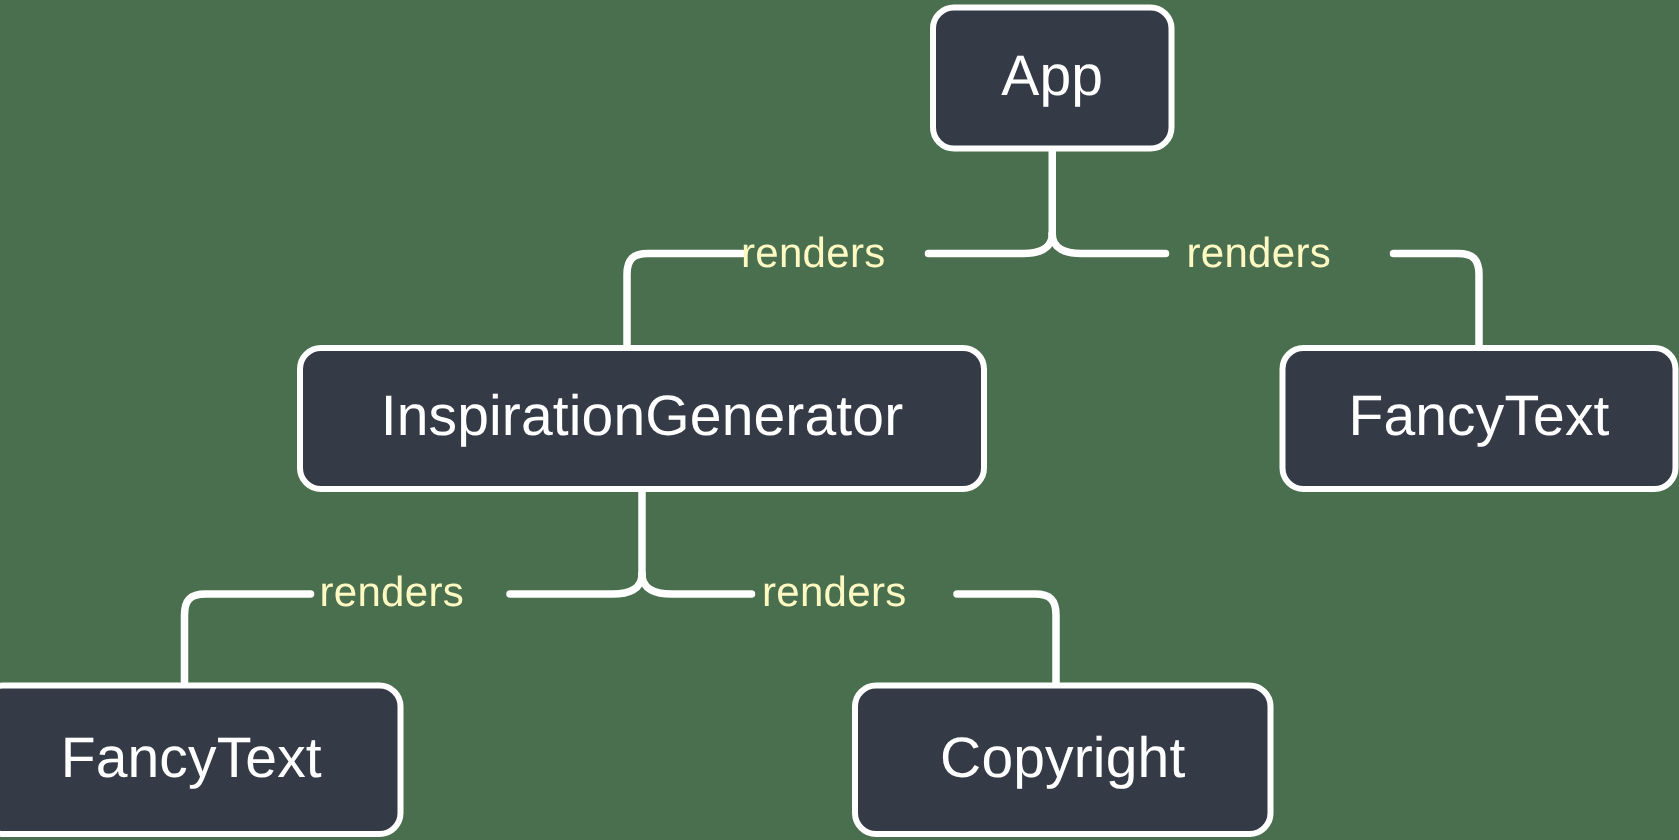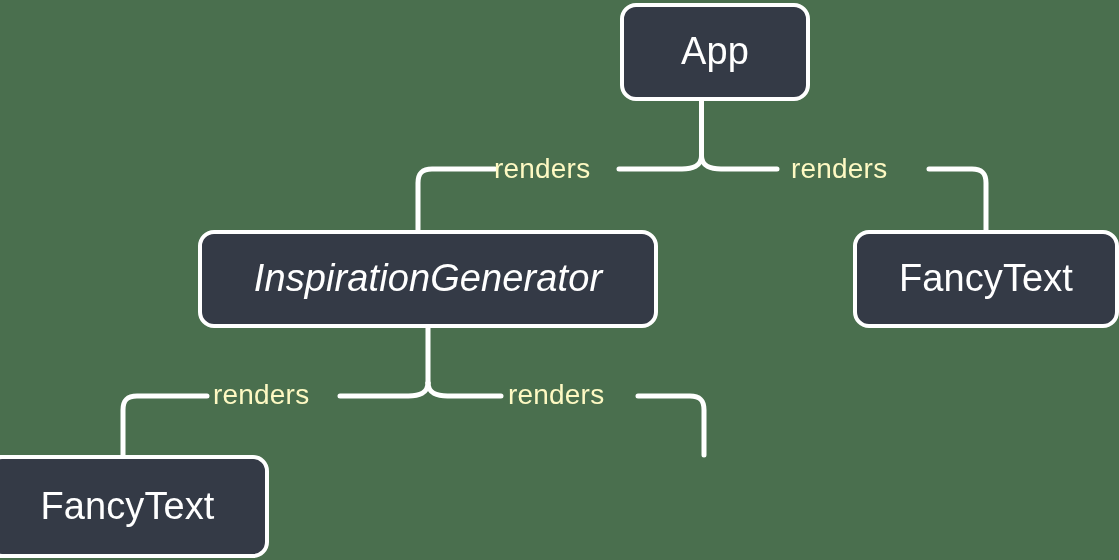--- a/index.html
+++ b/index.html
@@ -43,22 +43,22 @@
     letter-spacing: 0.1px;
     white-space: nowrap;
     z-index: 2;
   }
   .node-label {
     display: block;
     line-height: 1;
     padding-bottom: 2px;
   }
   
-  #node-app        { left: 620px; top: 3px;   width: 190px; height: 98px; }
-  #node-inspgen    { left: 198px; top: 230px; width: 460px; height: 98px; font-style: italic; }
+  #node-app        { left: 620px; top: 3px;   width: 163px; height: 98px; }
+  #node-inspgen    { left: 198px; top: 230px; width: 460px; height: 98px; }
   #node-fancy-right{ left: 853px; top: 230px; width: 266px; height: 98px; }
   #node-fancy-left { left: -14px; top: 455px; width: 283px; height: 103px; }
   #node-copyright  { left: 568px; top: 455px; width: 281px; height: 103px; }
 
   .edge-label {
     position: absolute;
     color: #fef9c3;
     font-size: 28px;
     font-weight: 400;
     line-height: 1;
@@ -114,20 +114,23 @@
   </div>
 
   <div class="node" id="node-fancy-right">
     <span class="node-label">FancyText</span>
   </div>
 
   <div class="node" id="node-fancy-left">
     <span class="node-label">FancyText</span>
   </div>
 
+  <div class="node" id="node-copyright">
+    <span class="node-label">Copyright</span>
+  </div>
 
   <span class="edge-label" id="edge-label-app-inspgen">renders</span>
 
   <span class="edge-label" id="edge-label-app-fancy">renders</span>
 
   <span class="edge-label" id="edge-label-inspgen-fancy">renders</span>
 
   <span class="edge-label" id="edge-label-inspgen-copy">renders</span>
 
 </div>

